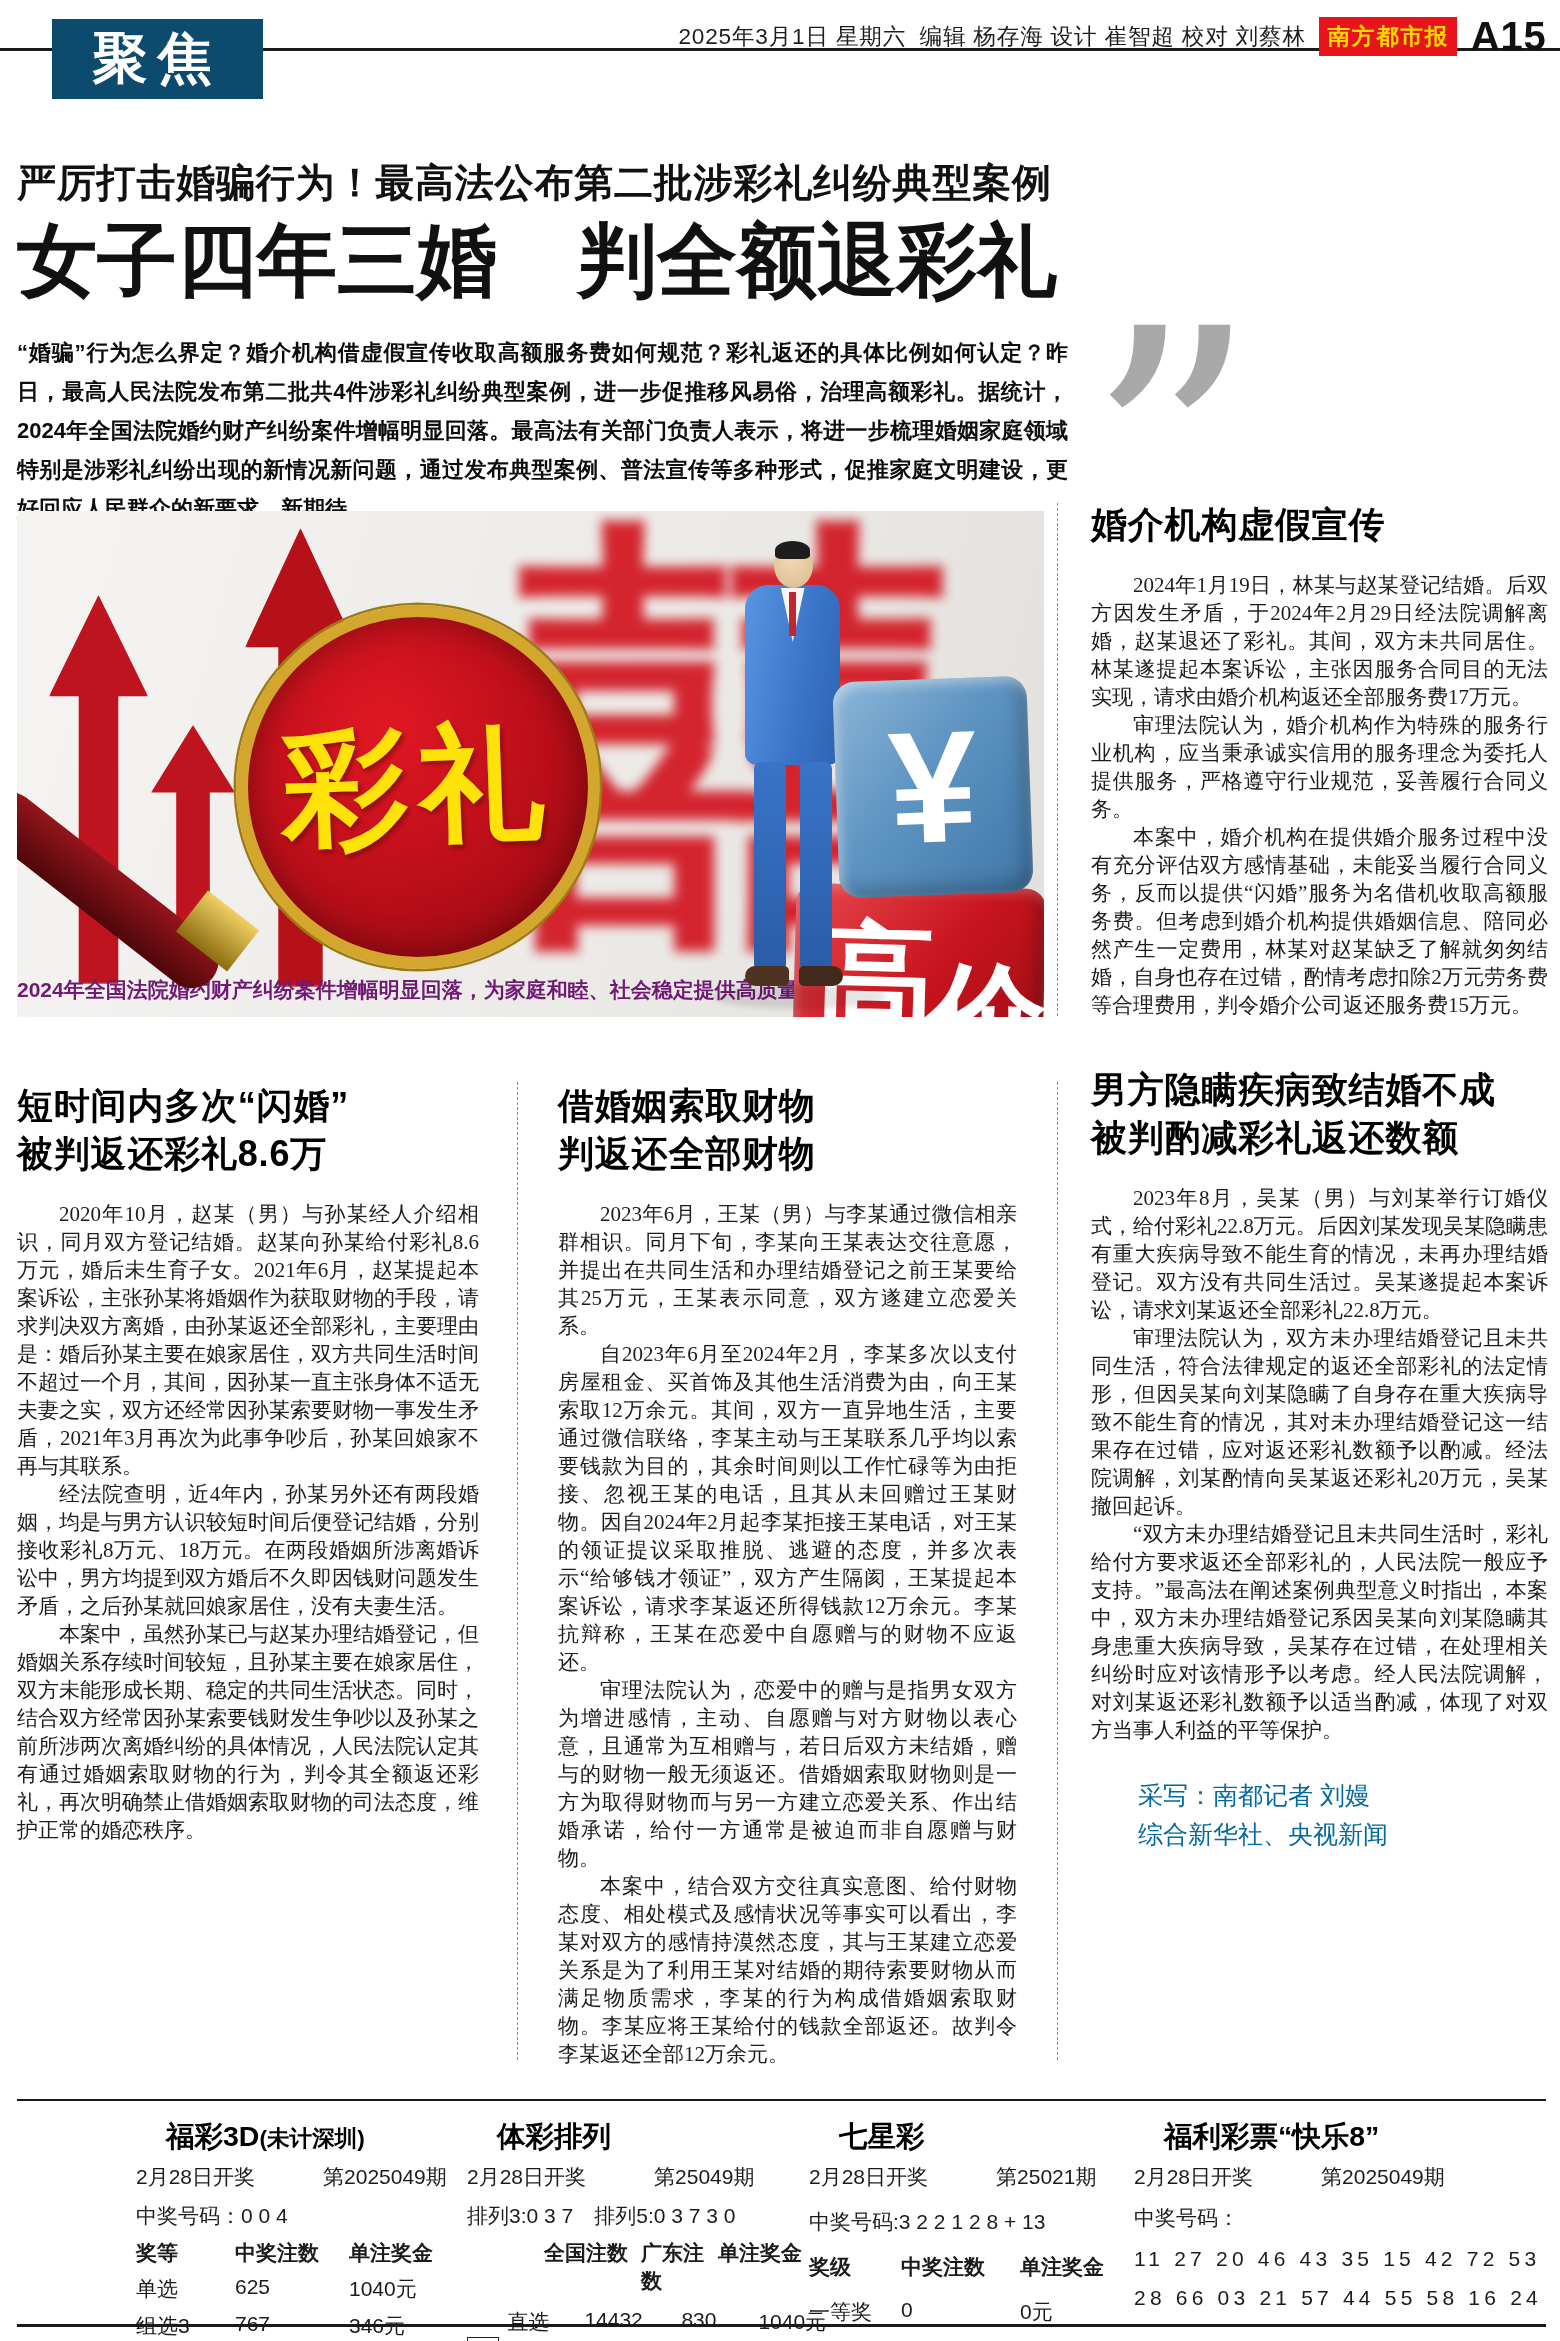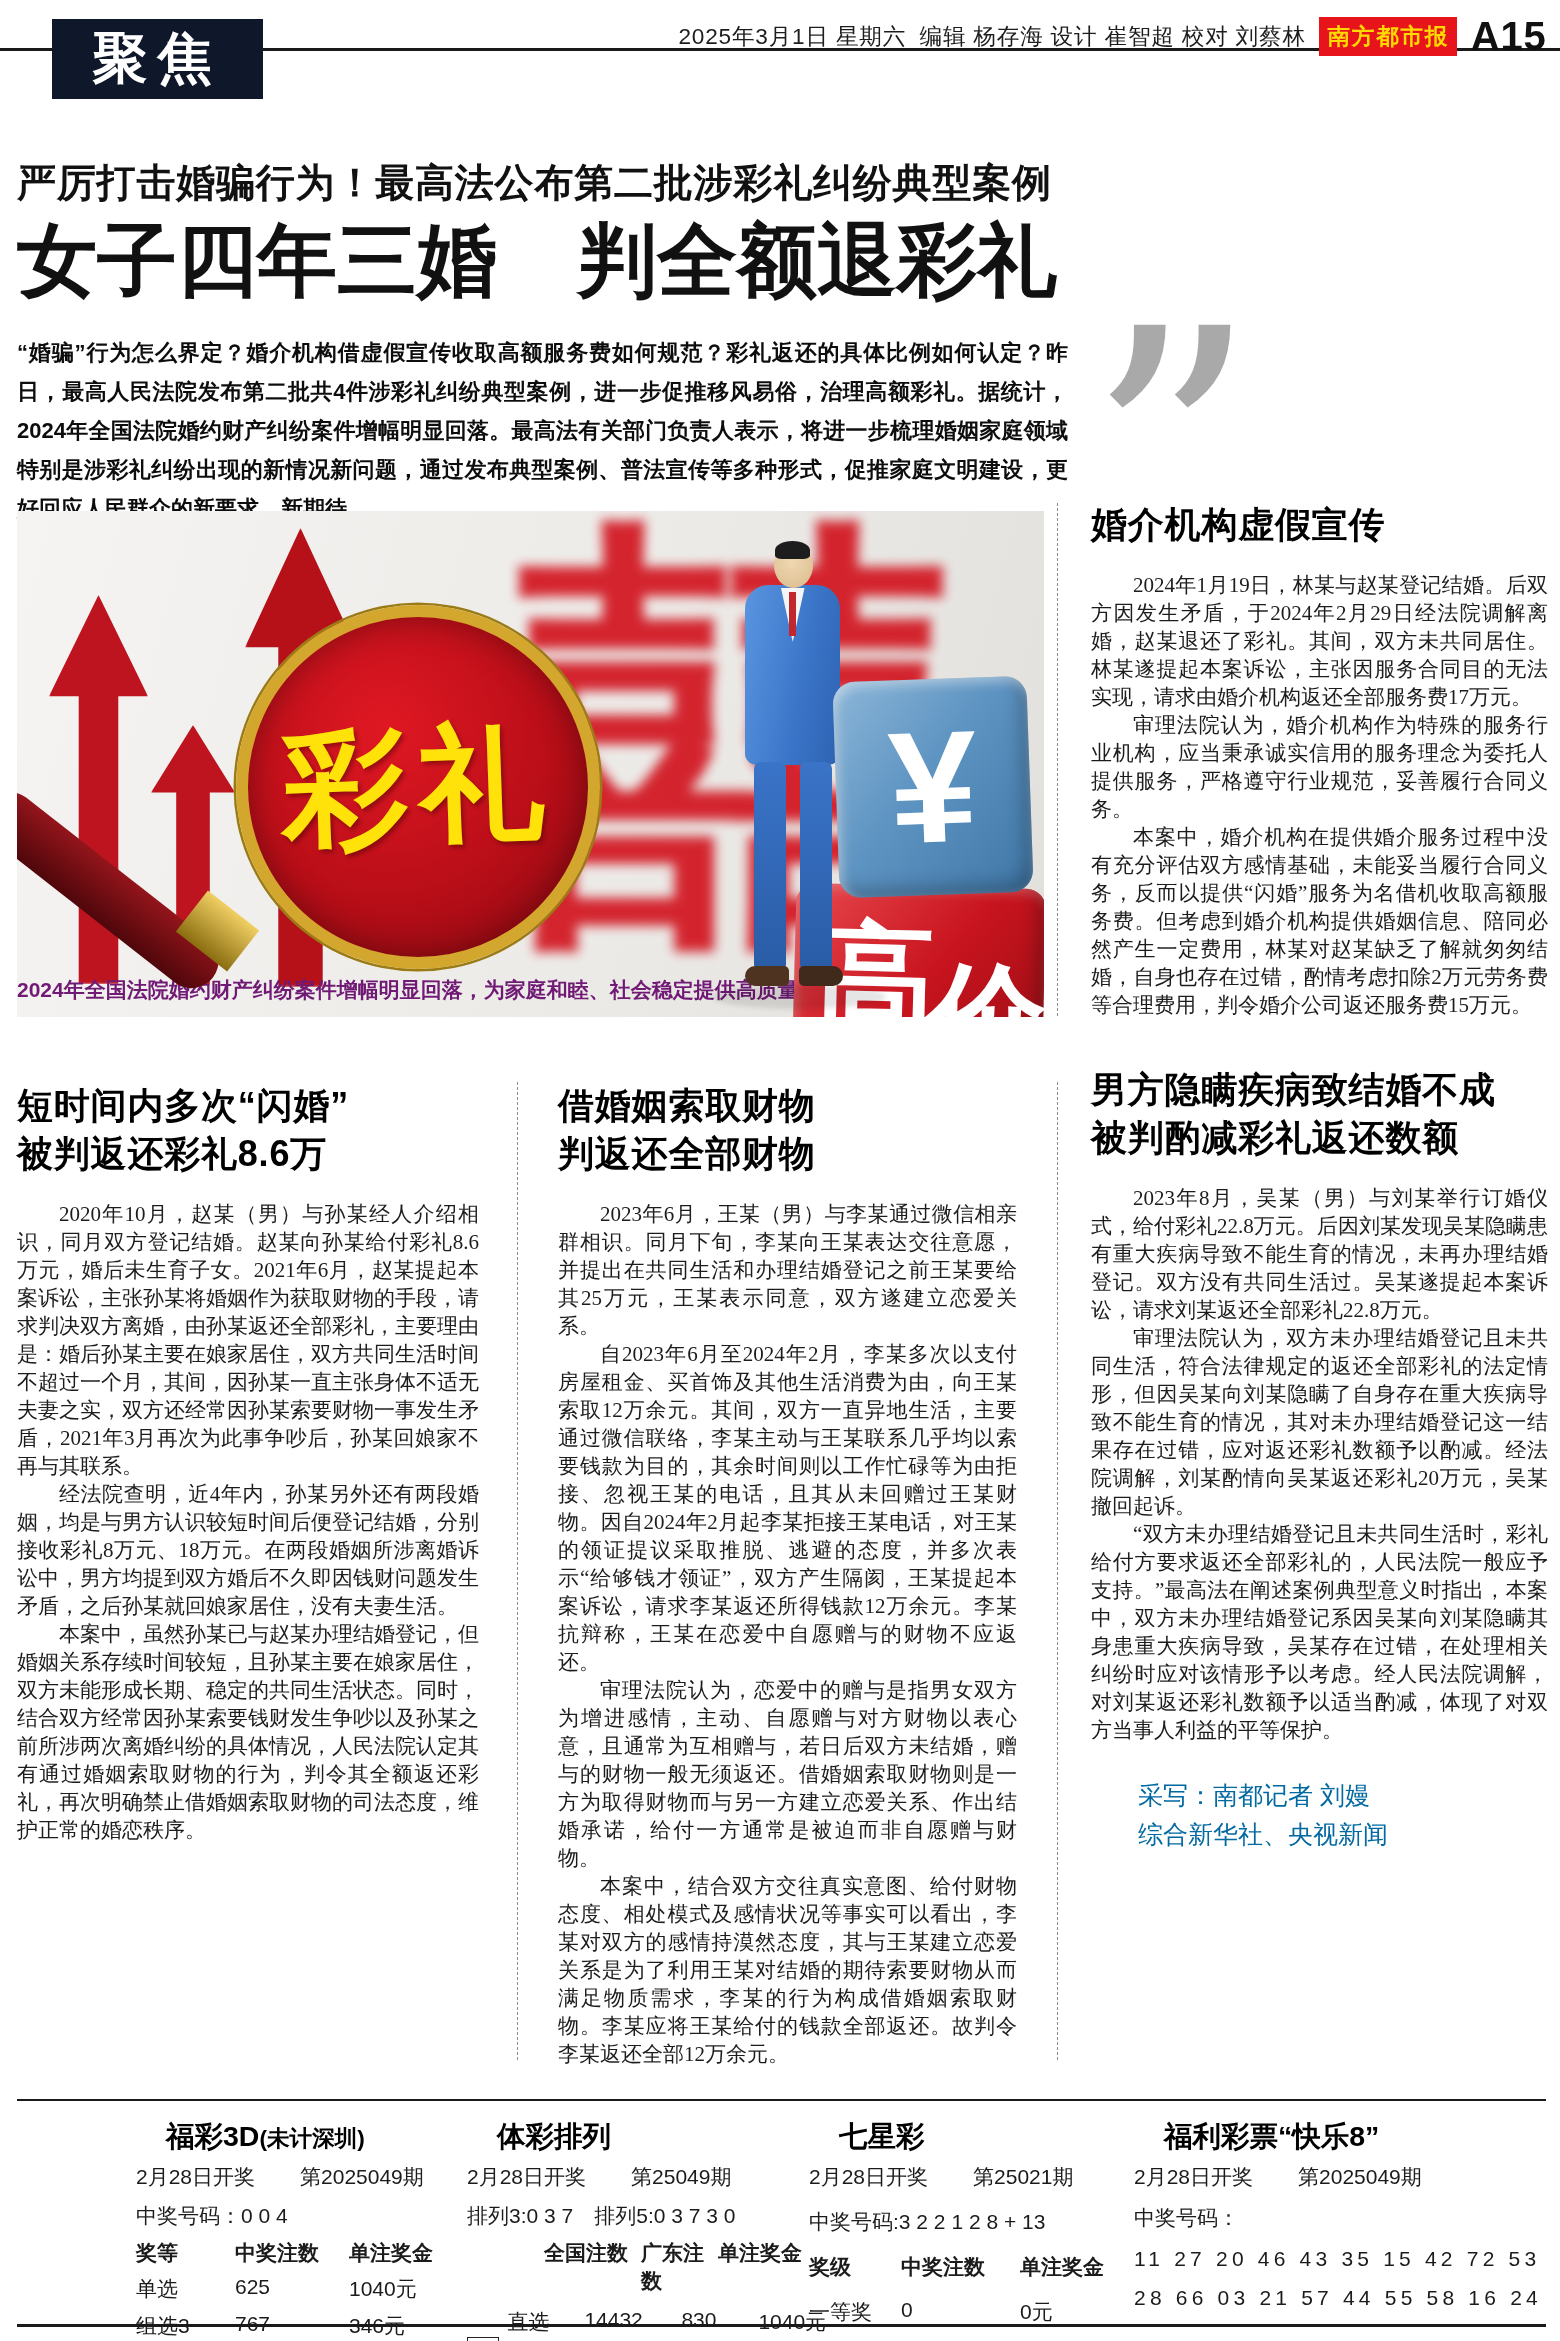--- a/index.html
+++ b/index.html
@@ -2,21 +2,21 @@
 <html style="font-size:13.4px"><head>
 <meta charset="utf-8">
 <style>
   * { margin:0; padding:0; box-sizing:border-box; }
   html,body { background:#ffffff; }
   .page { position:relative; width:1560px; height:2342px; background:#fff; overflow:hidden;
           font-family:"Liberation Sans", sans-serif; color:#111; }
 
   
   .top-rule { position:absolute; left:0; top:48px; width:1560px; height:2.5px; background:#1a1a1a; }
-  .badge { position:absolute; left:52px; top:19px; width:211px; height:80px; background:#0f172a;
+  .badge { position:absolute; left:52px; top:19px; width:211px; height:80px; background:#0c4a6e;
            color:#fff; font-size:55px; font-weight:bold; letter-spacing:10px;
            display:flex; align-items:center; justify-content:center; z-index:2; }
   .hdr { position:absolute; right:13.4px; top:11.7px; height:50px; display:flex; align-items:center; gap:13.4px; }
   .hdr .meta { font-size:22.6px; color:#1d1d1d; letter-spacing:0.8px; }
   .hdr .logo { background:#e8141c; color:#ffd900; font-size:22.6px; font-weight:bold;
                padding:4.2px 8.4px; letter-spacing:1.7px; }
   .hdr .pageno { font-size:40px; font-weight:bold; letter-spacing:0.8px; }
 
   
   .kicker { position:absolute; left:17px; top:156px; font-size:39px; font-weight:bold; letter-spacing:0.8px; }
@@ -104,21 +104,21 @@
   
   .lot-rule-top { position:absolute; left:17px; top:2099px; width:1529px; height:1.7px; background:#1a1a1a; }
   .lot-rule-bot { position:absolute; left:17px; top:2324px; width:1529px; height:2.5px; background:#1a1a1a; }
   .lot { position:absolute; top:2118px; font-size:21px; color:#1b1b1b; }
   .lotc1 { left:136px;  width:322px; }
   .lotc2 { left:467px;  width:335px; }
   .lotc3 { left:809px;  width:318px; }
   .lotc4 { left:1134px; width:412px; }
   .lot-title { font-size:28.5px; font-weight:bold; color:#000;margin-left:30px; }
   .lot-title .note { font-size:22.6px; font-weight:bold; }
-  .lot-meta { margin-top:6.7px; display:flex; gap:45px; }
+  .lot-meta { margin-top:6.7px; display:flex; gap:68px; }
   .lot-line { margin-top:11.7px; }
   .lot-row { display:flex; margin-top:8.4px; }
   .lot-row.hd { font-weight:bold; }
   .fc .c1 { width:99px; } .fc .c2 { width:114px; } .fc .c3 { width:101px; }
   .tc-wrap { display:flex; margin-top:8.4px; }
   .tc-group { width:32px; height:87px; border:1.7px solid #222; margin-right:8.4px; margin-top:34px;
               writing-mode:vertical-lr; text-orientation:upright; font-size:17.6px; line-height:28.5px;
               display:flex; align-items:center; justify-content:center; letter-spacing:0; }
   .tc-rows { flex:1; }
   .tc-rows .lot-row { margin-top:5px; }

